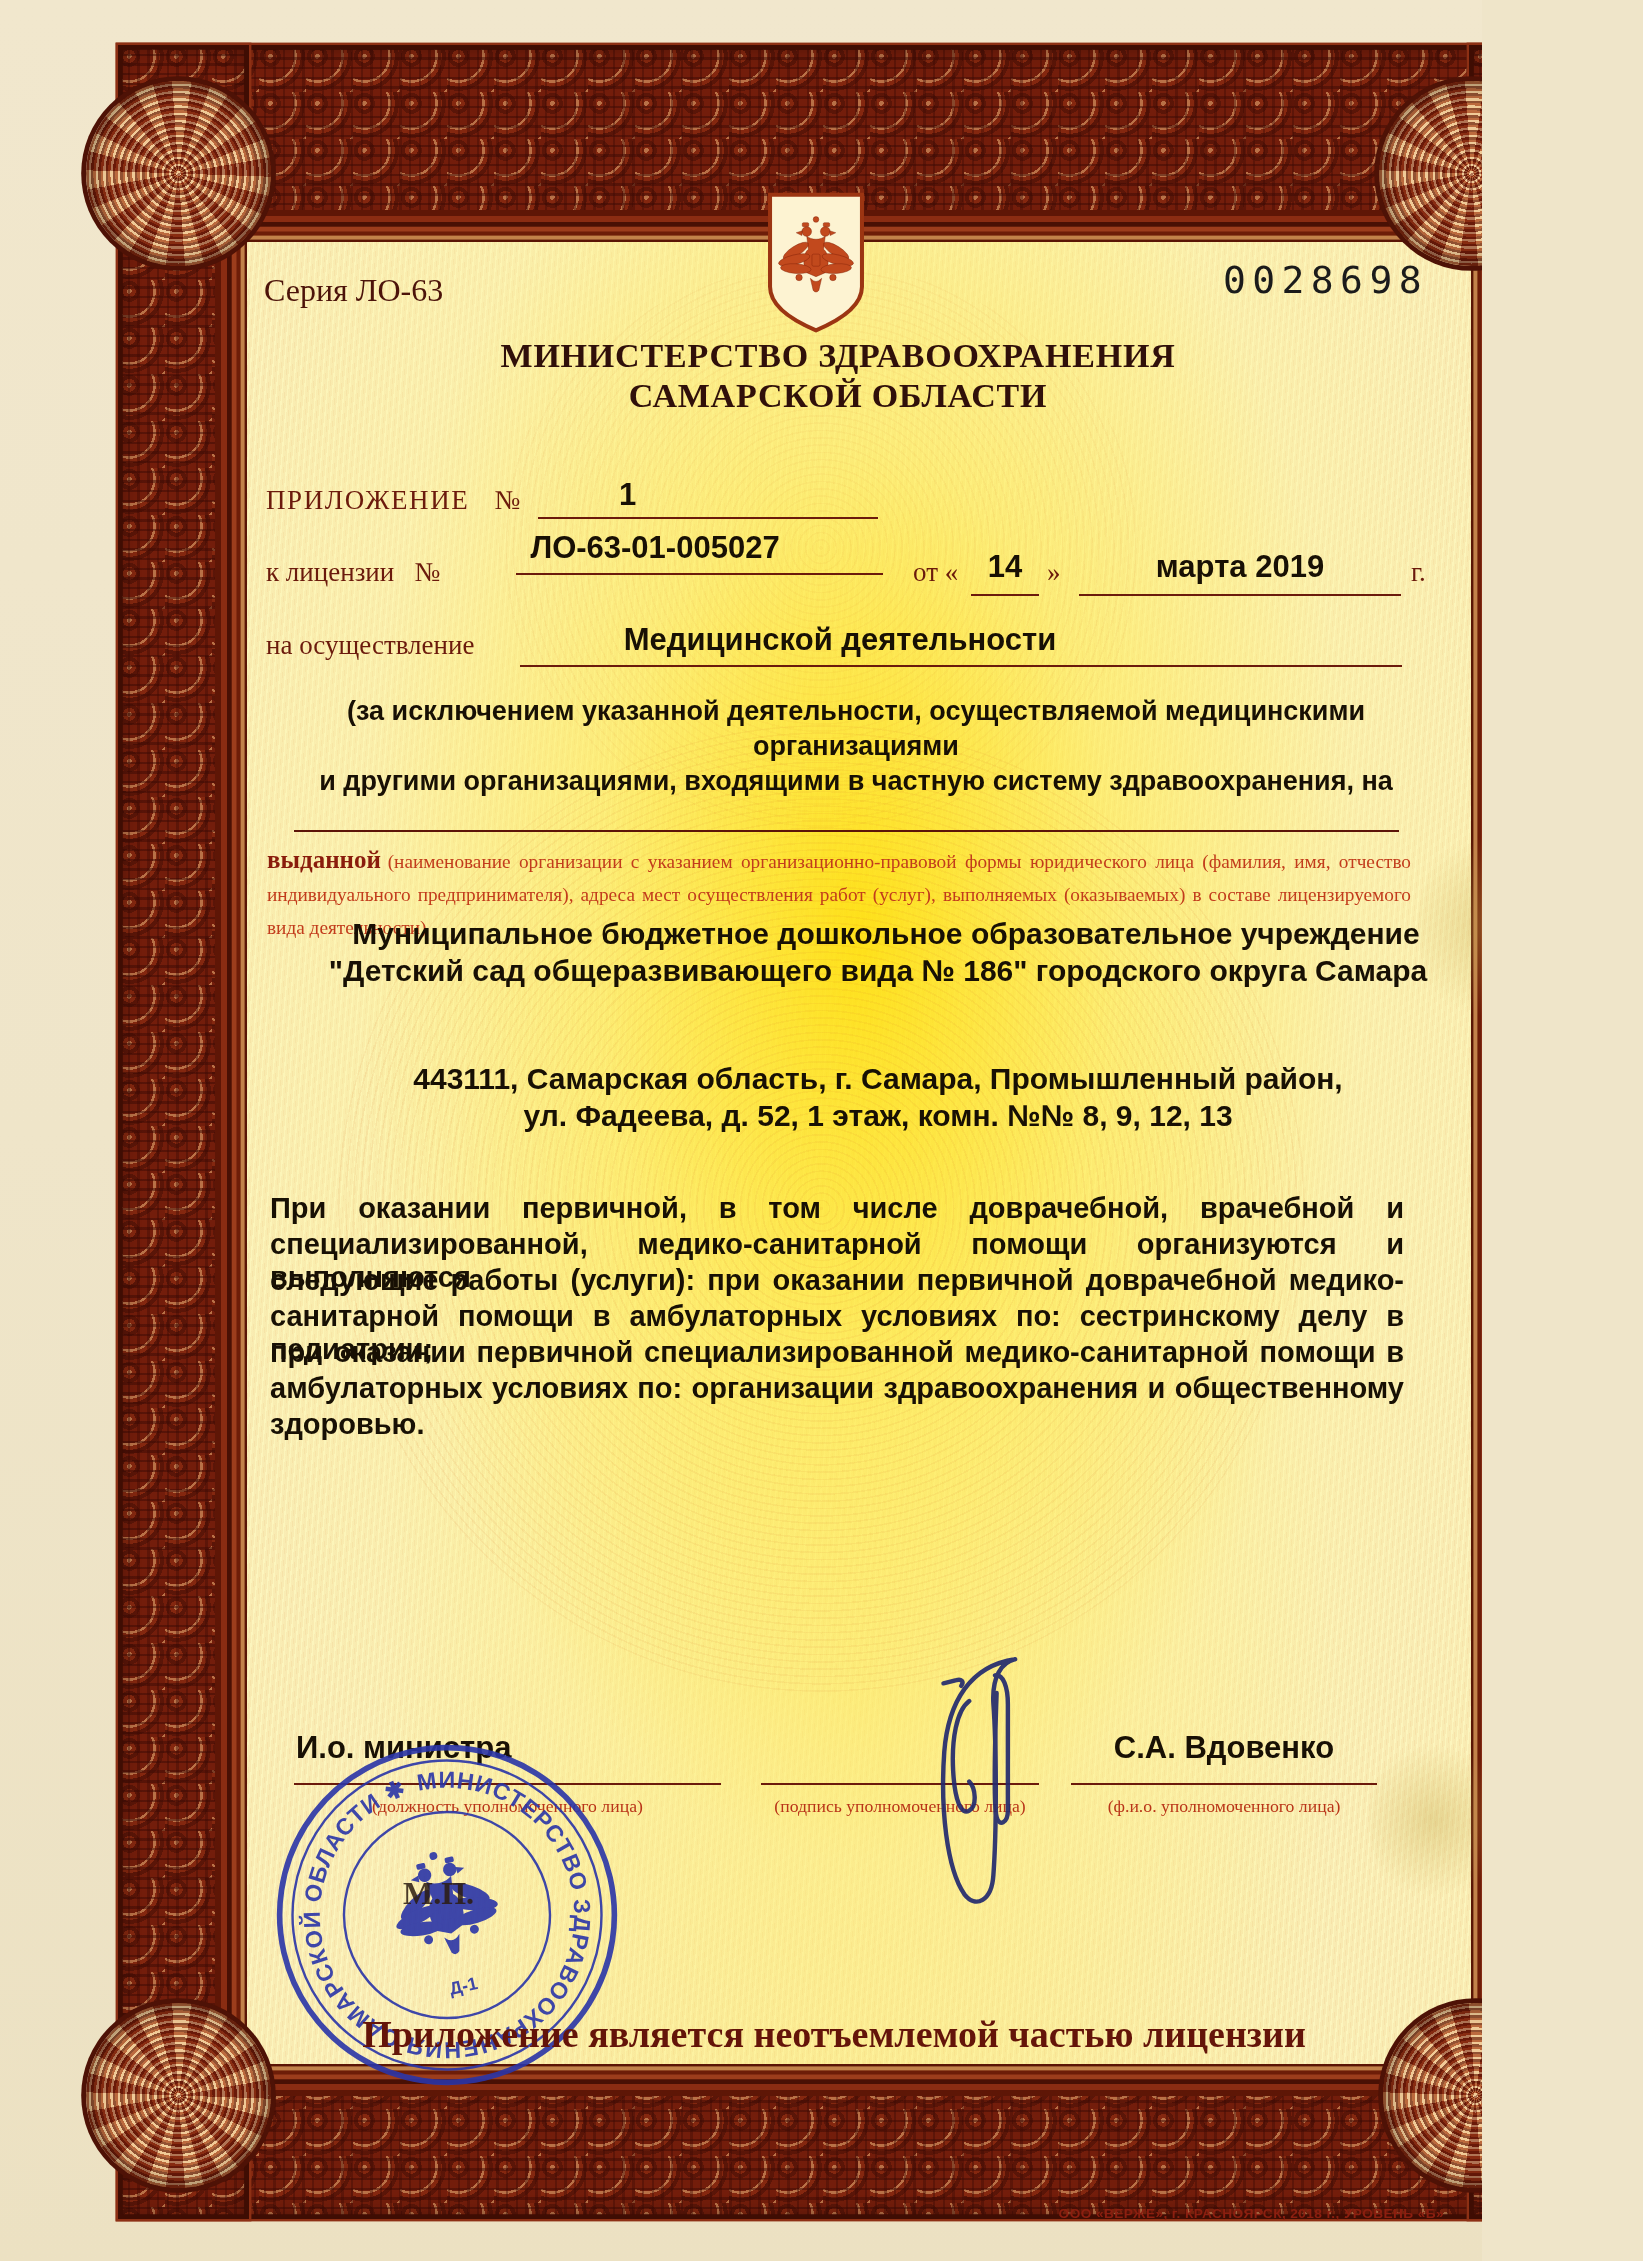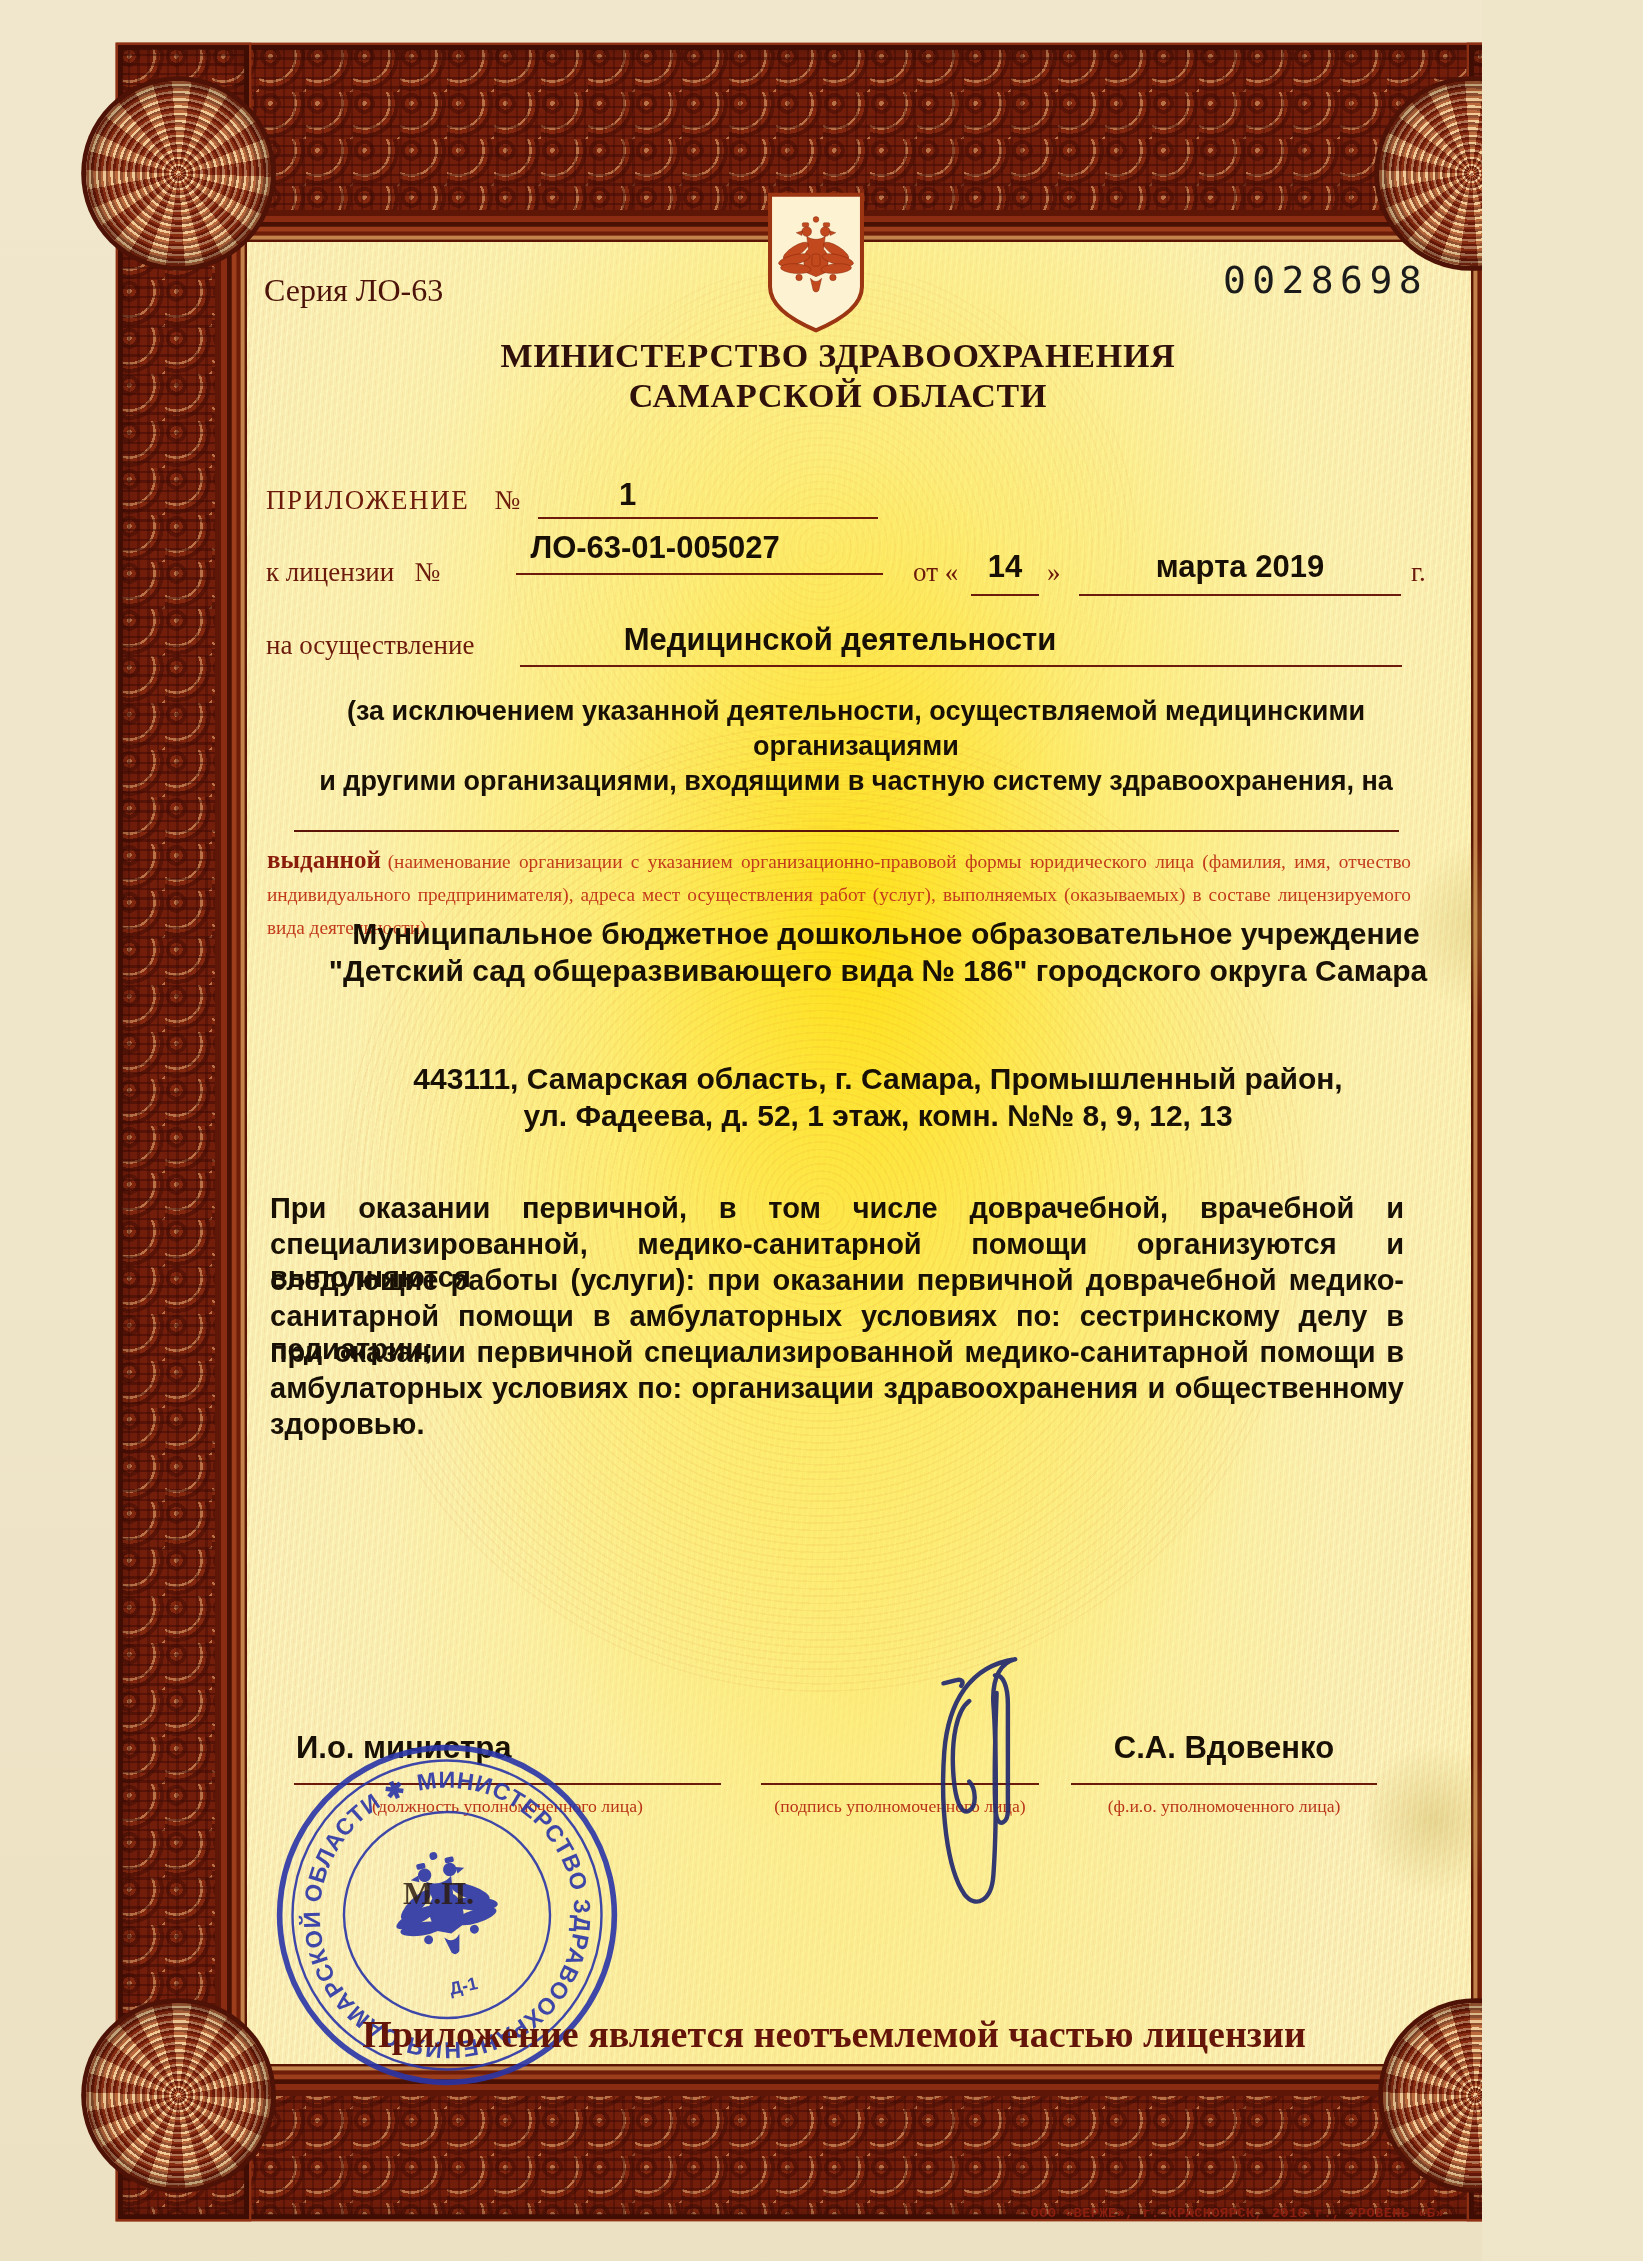--- a/index.html
+++ b/index.html
@@ -195,16 +195,16 @@
     <g fill="none" stroke="#232a6e" stroke-width="5.5" stroke-linecap="round" opacity=".92">
       <path d="M175,40 C120,48 92,92 87,155 C82,225 90,300 112,332 C126,350 146,340 148,308 C152,255 152,150 148,95 C146,62 158,44 175,40"></path>
       <path d="M86,70 l16,-4 c6,-2 10,2 6,7"></path>
       <path d="M118,92 C102,104 96,140 98,178 C100,216 108,234 118,228 C128,222 126,200 118,192"></path>
       <path d="M152,82 C150,140 148,220 152,236 C155,248 166,244 166,228 L166,96 C166,74 160,58 150,60"></path>
     </g>
   </svg>
 
   <div class="abs" style="left:250px;top:2012px;width:1168px;text-align:center;font-family:'Liberation Serif',serif;font-weight:700;font-size:38px;color:#641409;">Приложение является неотъемлемой частью лицензии</div>
 
-  <div class="abs" style="left:806px;top:2206px;width:638px;text-align:right;font-family:Liberation Mono, monospace;font-weight:700;font-size:13.7px;color:#8c1f10;letter-spacing:0.4px;">ООО «ВЕРЖЕ», г. КРАСНОЯРСК, 2018 г., УРОВЕНЬ «Б»</div>
+  <div class="abs" style="left:806px;top:2206px;width:638px;text-align:right;font-family:Liberation Sans, sans-serif;font-weight:700;font-size:13.7px;color:#8c1f10;letter-spacing:0.4px;">ООО «ВЕРЖЕ», г. КРАСНОЯРСК, 2018 г., УРОВЕНЬ «Б»</div>
 
 </div>
 
 
 </body></html>

